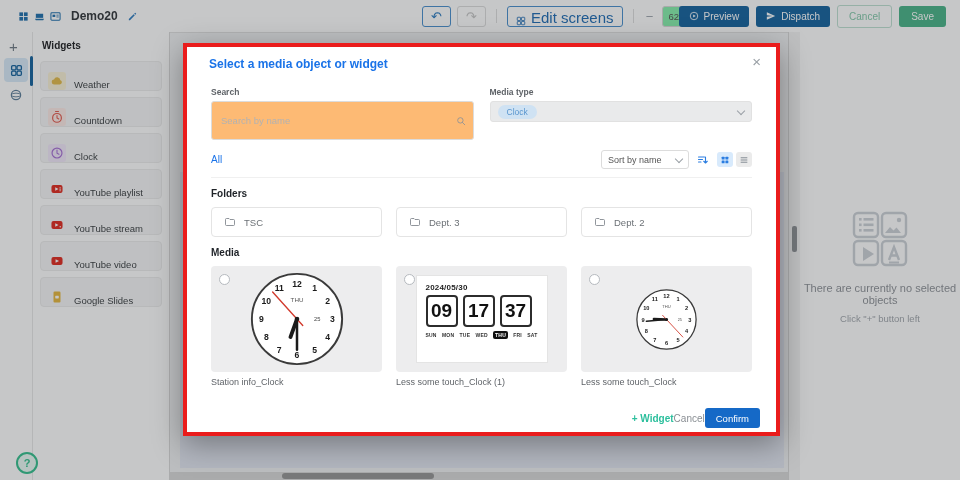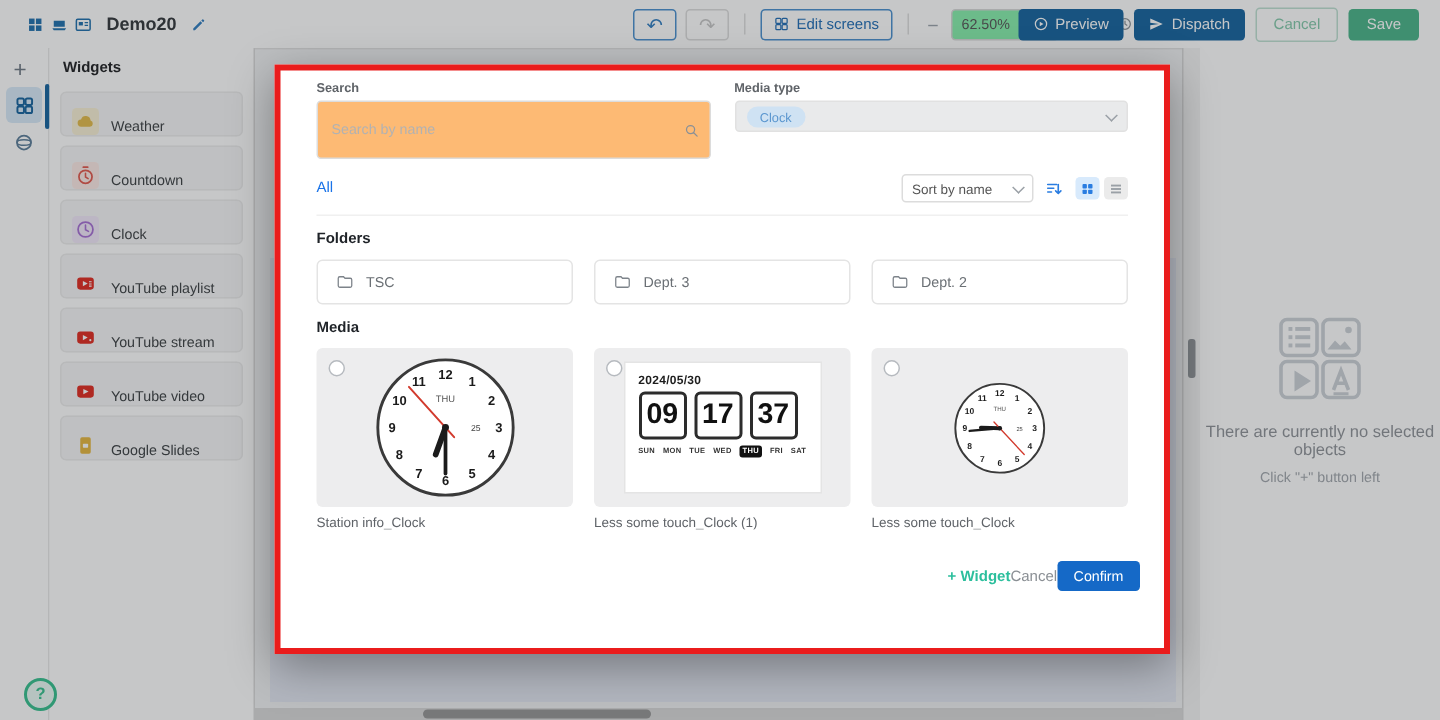--- a/index.html
+++ b/index.html
@@ -10,21 +10,21 @@
   
   .topbar{position:absolute;left:0;top:0;right:0;height:32px;background:#fff;border-bottom:1px solid #e2e2e2;z-index:1}
   .tb-left{position:absolute;left:18px;top:0;height:32px;display:flex;align-items:center;gap:5px}
   .tb-ico svg{width:11px;height:11px}
   .proj-title{font-size:12px;font-weight:bold;color:#33373b;margin-left:5px}
   .pencil svg{width:11px;height:11px;margin-left:4px}
   .tb-center{position:absolute;left:422px;top:0;height:32px;display:flex;align-items:center;gap:6px}
   .btn-sq{width:27px;height:19px;border:1px solid #4a90cf;border-radius:3px;display:flex;align-items:center;justify-content:center;color:#2f7cc0;font-size:13px;line-height:1;background:#fff}
   .btn-sq.disabled{border-color:#dcdcdc;color:#c6c6c6}
   .sep{width:1px;height:14px;background:#ddd;margin:0 4px}
-  .btn-edit{height:19px;border:1px solid #4a90cf;border-radius:3px;display:flex;align-items:center;gap:5px;padding:0 8px;color:#1f6cb5;font-size:10px;background:#fff;white-space:nowrap}
+  .btn-edit{height:19px;border:1px solid #4a90cf;border-radius:3px;display:flex;align-items:flex-end;gap:5px;padding:0 8px;color:#1f6cb5;font-size:15px;background:#fff;white-space:nowrap}
   .btn-edit svg{width:10px;height:10px}
   .zoom-minus{font-size:13px;color:#9aa2ab;width:12px;text-align:center}
   .zoom-plus{font-size:13px;color:#2f7cc0;width:12px;text-align:center}
   .zoom-select{width:58px;height:19px;border:1px solid #d8d8d8;border-radius:3px;font-size:9.5px;color:#555;display:flex;align-items:center;justify-content:space-between;padding:0 6px;background:#86efac}
   .chev{width:5px;height:5px;border-right:1.4px solid #9aa0a6;border-bottom:1.4px solid #9aa0a6;transform:rotate(45deg);margin-top:-2px;flex:none}
   .timer{display:flex;align-items:center;gap:4px;color:#70757a;font-size:10px}
   .timer svg{width:10px;height:10px}
   .tb-right{position:absolute;right:14px;top:0;height:32px;display:flex;align-items:center;gap:7px}
   .btn-primary{height:21px;background:#15639e;color:#fff;font-size:10px;border-radius:3px;display:flex;align-items:center;gap:5px;padding:0 10px;white-space:nowrap}
   .btn-primary svg{width:10px;height:10px}
@@ -330,20 +330,24 @@
     </div>
     <div class="empty-title">There are currently no selected objects</div>
     <div class="empty-sub">Click "+" button left</div>
   </section>
 
   <span class="help-btn">?</span>
 
   <div class="overlay"></div>
 
   <div class="modal">
+    <div class="m-header">
+      <span class="m-title">Select a media object or widget</span>
+      <span class="m-close">×</span>
+    </div>
 
     <div class="m-body">
       <div class="form-row">
         <div class="field">
           <div class="field-label">Search</div>
           <div class="input-box">
             <input placeholder="Search by name" style="">
             <svg viewBox="0 0 24 24">
                 <circle cx="10.5" cy="10.5" r="6.5" fill="none" stroke="#8a9096" stroke-width="2"></circle>
                 <path d="M15.5 15.5L21 21" stroke="#8a9096" stroke-width="2" stroke-linecap="round"></path>

